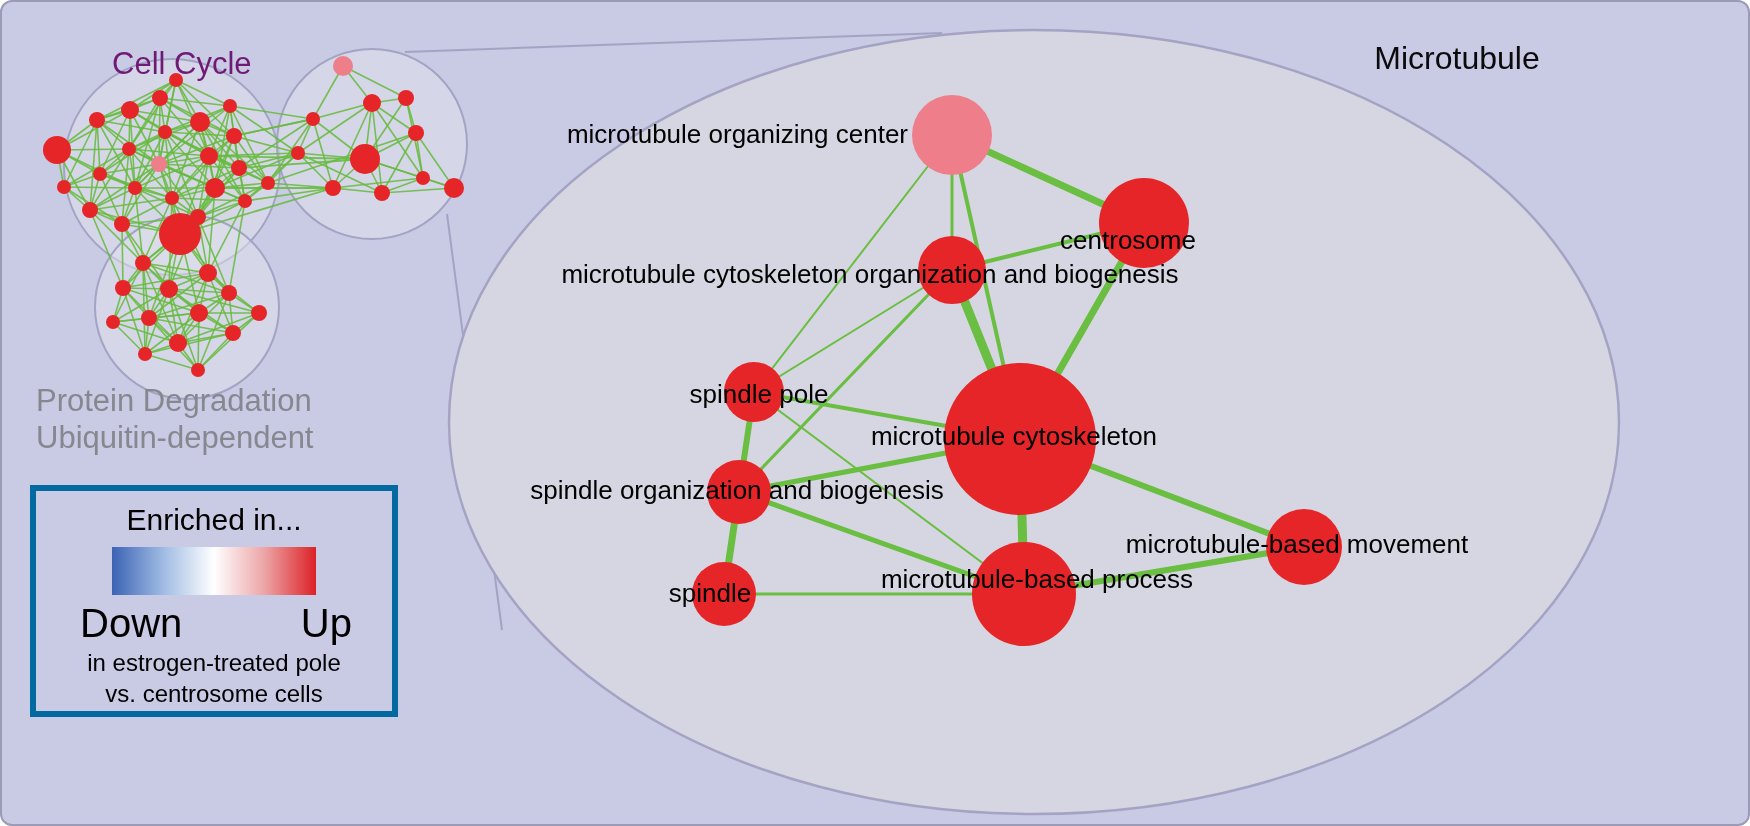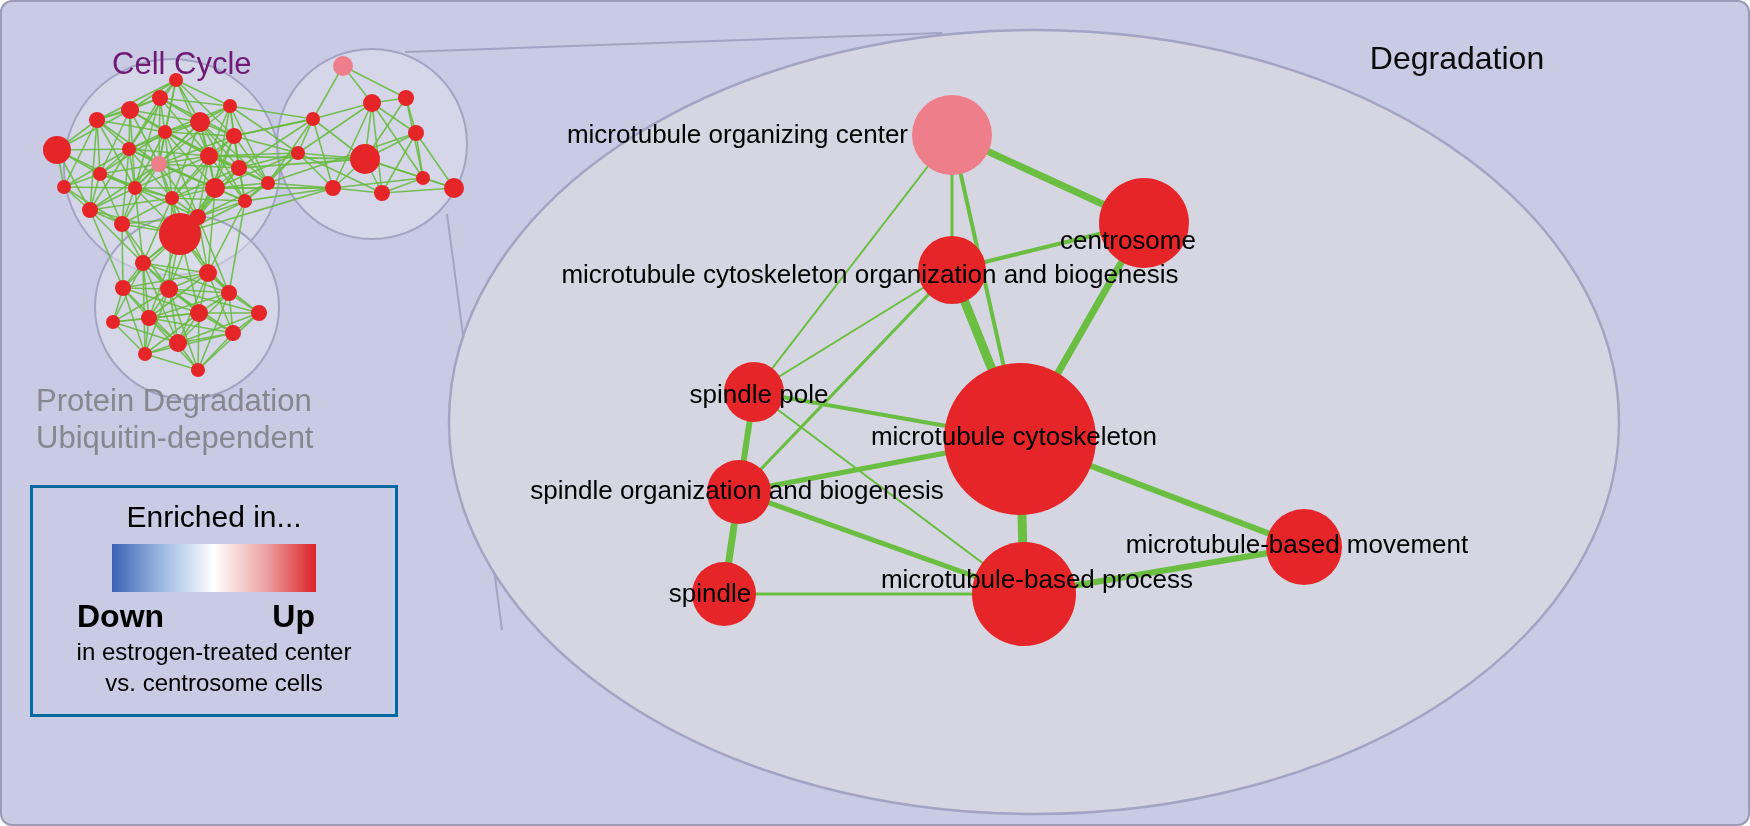--- a/index.html
+++ b/index.html
@@ -15,25 +15,25 @@
     text-align:center;font-size:32px;color:#0b0b0b;line-height:1.18;
   }
   .lbl-cellcycle{
     position:absolute;left:110px;top:44px;font-size:31px;color:#701a75;
   }
   .lbl-ubiq{
     position:absolute;left:34px;top:380px;font-size:31px;color:#87878f;line-height:1.2;
   }
   .legend{
     position:absolute;left:28px;top:483px;width:368px;height:232px;
-    border:3px solid #0369a1;box-sizing:border-box;text-align:center;color:#000;
+    border:6px solid #0369a1;box-sizing:border-box;text-align:center;color:#000;
   }
   .legend-title{margin-top:12px;font-size:30px;}
   .legend-bar{width:204px;height:48px;margin:10px auto 6px auto;}
-  .legend-row{display:flex;justify-content:space-between;padding:0 80px 0 44px;font-size:32px;font-weight:bold;}
+  .legend-row{display:flex;justify-content:space-between;padding:0 40px 0 44px;font-size:40px;}
   .legend-sub{font-size:24px;margin-top:3px;}
 </style>
 </head>
 <body>
 
 <div class="stage" style="background: rgb(201, 202, 228); border-color: rgb(155, 155, 184);">
 
   <svg id="network-svg" width="1750" height="826" viewBox="0 0 1750 826">
     <g id="g-cone">
         <line x1="403" y1="50" x2="940" y2="31" stroke="#a3a3c4" stroke-width="2"></line>
@@ -421,34 +421,34 @@
         <text x="757" y="401" fill="#000000" font-size="26" text-anchor="middle" font-family="&quot;Liberation Sans&quot;, sans-serif">spindle pole</text>
         <text x="1012" y="443" fill="#000000" font-size="26" text-anchor="middle" font-family="&quot;Liberation Sans&quot;, sans-serif">microtubule cytoskeleton</text>
         <text x="735" y="497" fill="#000000" font-size="26" text-anchor="middle" font-family="&quot;Liberation Sans&quot;, sans-serif">spindle organization and biogenesis</text>
         <text x="1295" y="551" fill="#000000" font-size="26" text-anchor="middle" font-family="&quot;Liberation Sans&quot;, sans-serif">microtubule-based movement</text>
         <text x="1035" y="586" fill="#000000" font-size="26" text-anchor="middle" font-family="&quot;Liberation Sans&quot;, sans-serif">microtubule-based process</text>
         <text x="708" y="600" fill="#000000" font-size="26" text-anchor="middle" font-family="&quot;Liberation Sans&quot;, sans-serif">spindle</text>
       </g>
   </svg>
 
   <div class="zoom-title">
-    <div>Degradation</div>
+    <div>Microtubule</div>
   </div>
 
   <div class="lbl-cellcycle">Cell Cycle</div>
 
   <div class="lbl-ubiq">
     <div>Protein Degradation</div>
     <div>Ubiquitin-dependent</div>
   </div>
 
   <div class="legend">
     <div class="legend-title">Enriched in...</div>
     <div class="legend-bar" id="legend-bar" style="background: linear-gradient(90deg, rgb(60, 99, 180), rgb(159, 187, 227), rgb(255, 255, 255), rgb(236, 164, 166), rgb(220, 33, 38));"></div>
     <div class="legend-row">
       <span>Down</span>
       <span>Up</span>
     </div>
-    <div class="legend-sub">in estrogen-treated center</div>
+    <div class="legend-sub">in estrogen-treated pole</div>
     <div class="legend-sub">vs. centrosome cells</div>
   </div>
 
 </div>
 
 </body></html>

